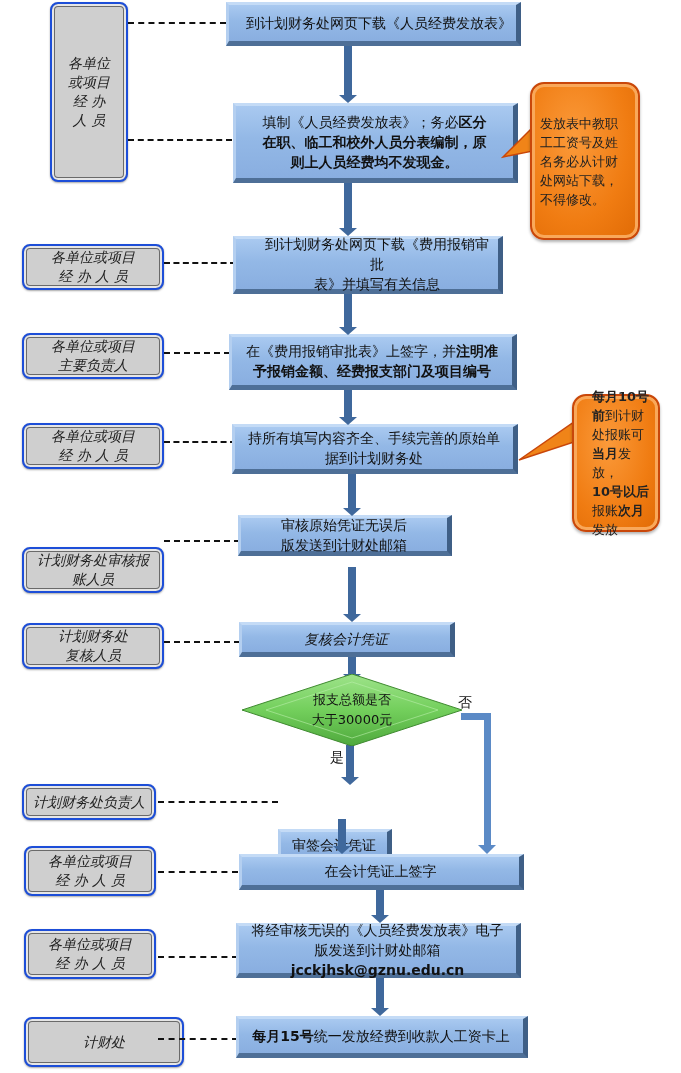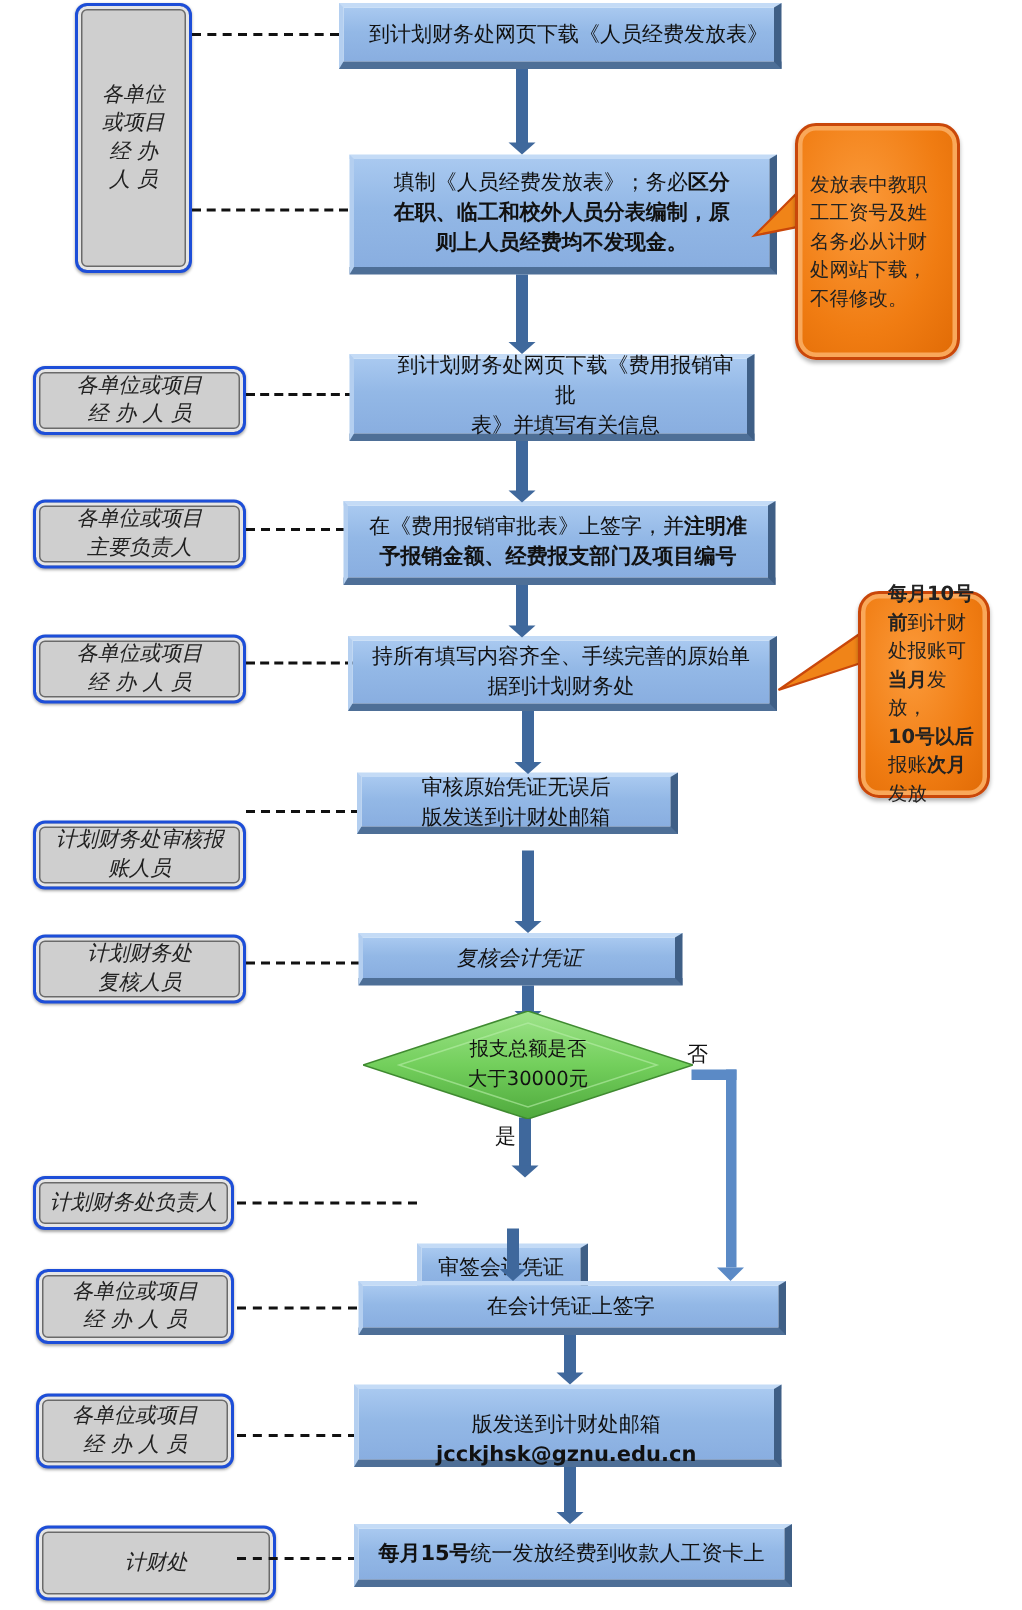--- a/index.html
+++ b/index.html
@@ -112,21 +112,21 @@
 
 <div class="step" style="left:278px;top:785px;width:114px;height:34px;margin-top:44px;">
     <span>审签会计凭证</span>
   </div>
 
 <div class="step" style="left:239px;top:854px;width:285px;height:36px;">
     <span>在会计凭证上签字</span>
   </div>
 
 <div class="step" style="left:236px;top:923px;width:285px;height:55px;">
-  <div><br><span>版发送到计财处邮箱</span><b>jcckjhsk@gznu.edu.cn</b></div>
+  <div><span>将经审核无误的《人员经费发放表》电子</span><br><span>版发送到计财处邮箱</span><b>jcckjhsk@gznu.edu.cn</b></div>
 </div>
 
 <div class="step" style="left:236px;top:1016px;width:292px;height:42px;">
   <div><b>每月15号</b><span>统一发放经费到收款人工资卡上</span></div>
 </div>
 
 <div class="arrow" style="left:344px;top:46px;height:50px;"></div>
 <div class="arrow" style="left:344px;top:183px;height:46px;"></div>
 <div class="arrow" style="left:344px;top:294px;height:34px;"></div>
 <div class="arrow" style="left:344px;top:390px;height:28px;"></div>

